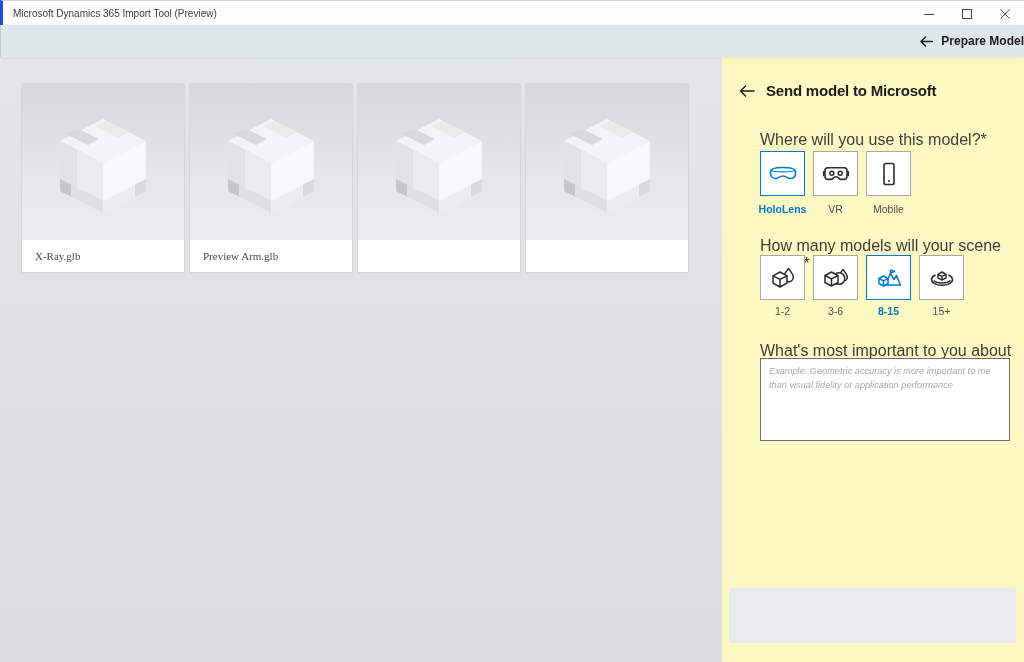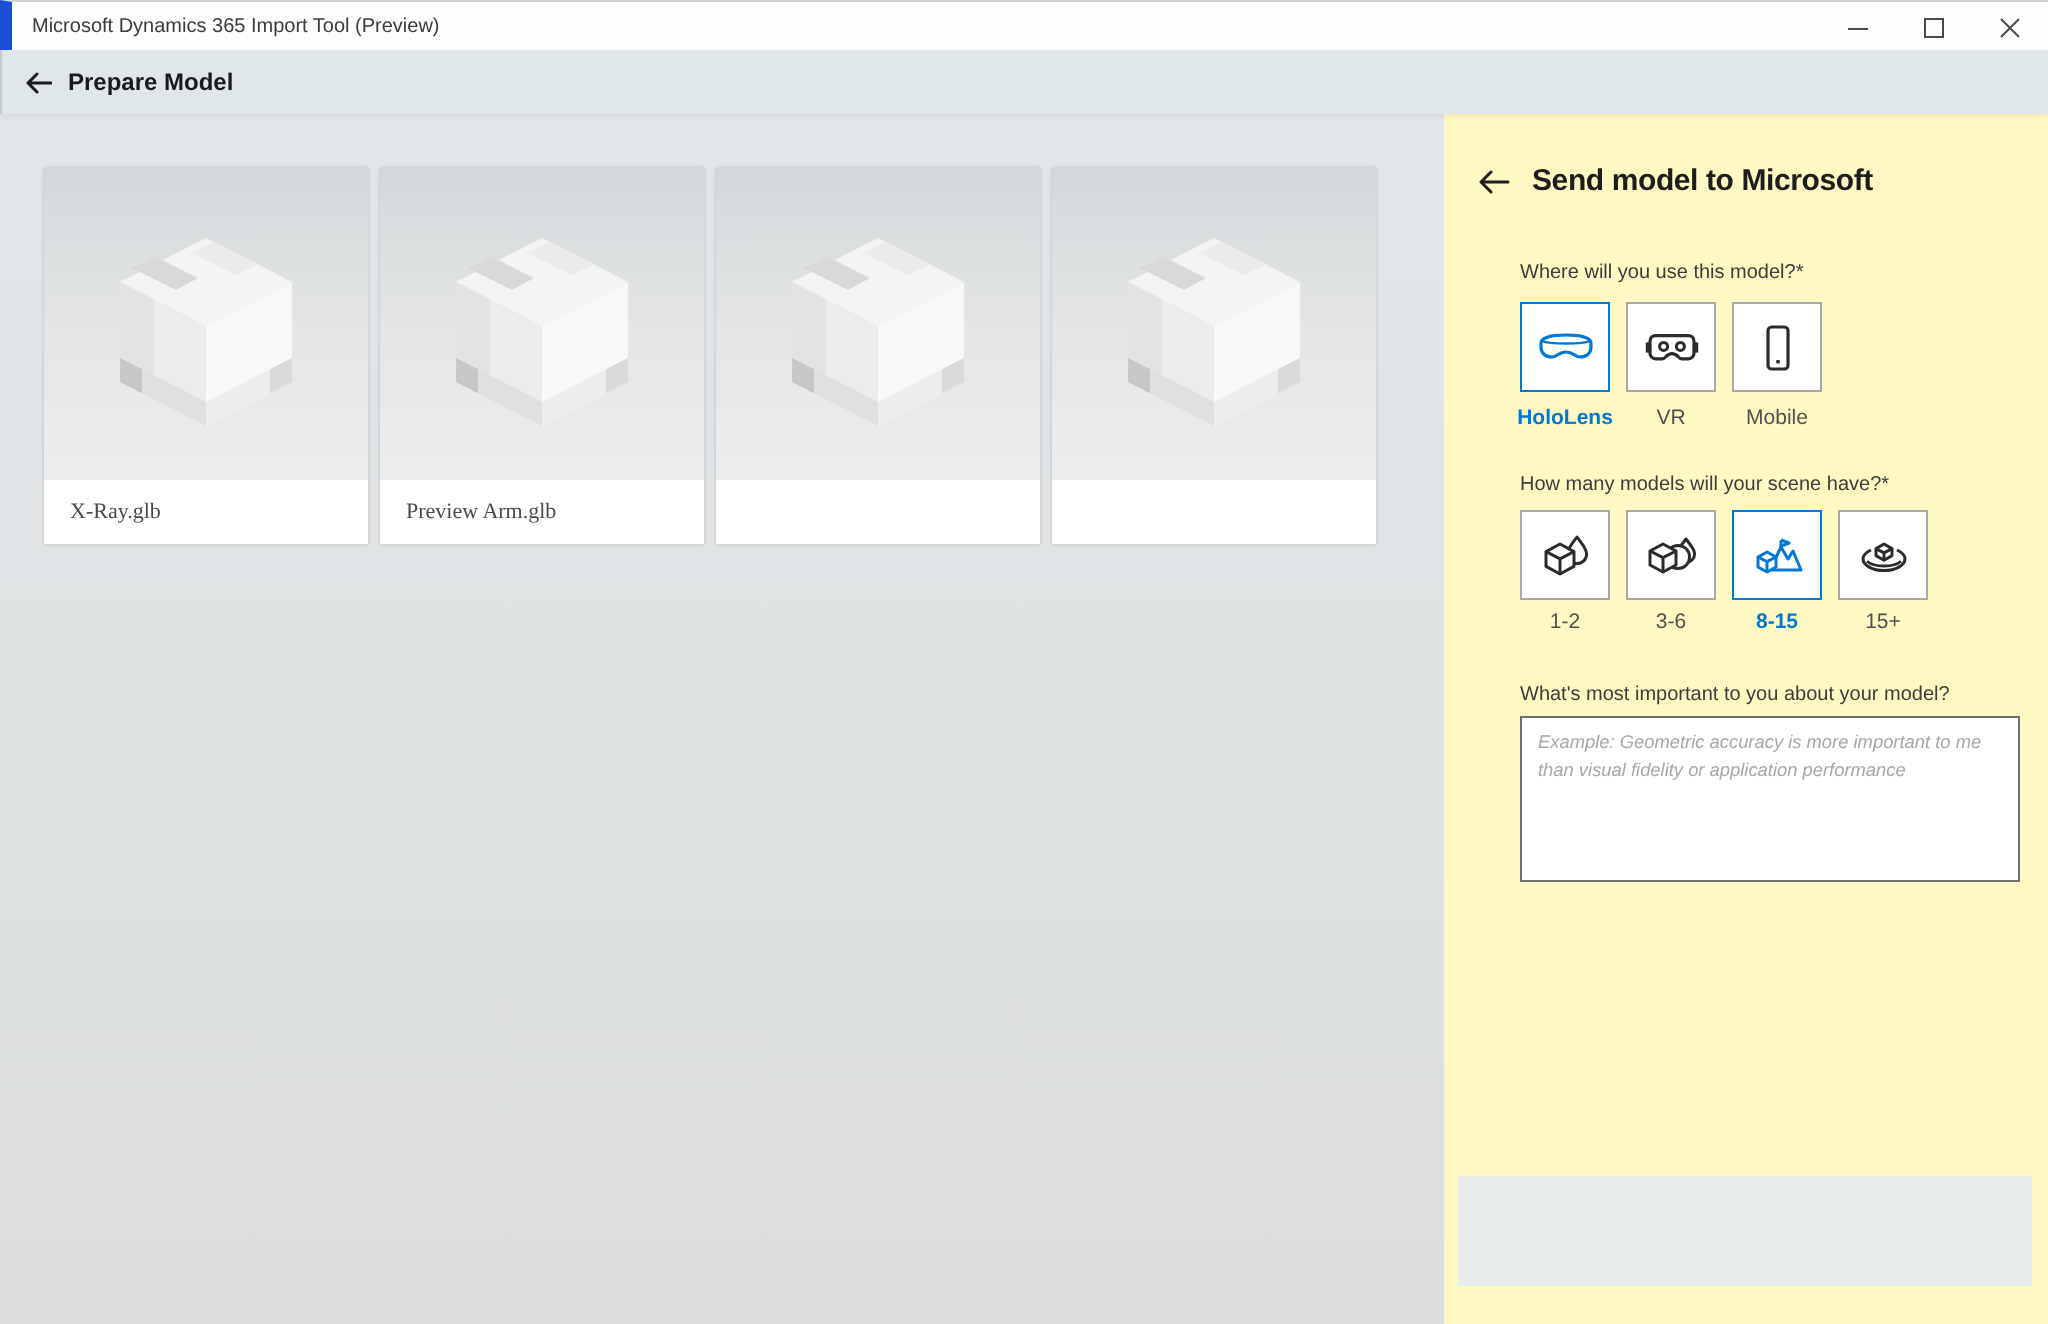--- a/index.html
+++ b/index.html
@@ -1,34 +1,34 @@
 <!DOCTYPE html>
 <html><head>
 <meta charset="utf-8">
 <style>
   * { margin:0; padding:0; box-sizing:border-box; }
   html,body { width:1024px; height:662px; }
   body { font-family:"Liberation Sans",sans-serif; position:relative; background:#e3e6e8; overflow:hidden; }
-  .titlebar { position:absolute; top:0; left:0; right:0; height:25px; background:#fdfdfd; border-top:1px solid #d0d5d8; border-left:6px solid #1d4ed8; }
+  .titlebar { position:absolute; top:0; left:0; right:0; height:25px; background:#fdfdfd; border-top:1px solid #d0d5d8; border-left:3px solid #1d4ed8; }
   .title { position:absolute; left:10px; top:0; line-height:25px; font-size:10px; color:#3c3c3c; }
   .controls { position:absolute; right:0; top:0; height:25px; display:flex; }
   .ctrl { width:38px; height:25px; display:flex; align-items:center; justify-content:center; }
-  .subheader { position:absolute; top:25px; height:32px; left:0; right:0; background:#dfe7ea; display:flex; align-items:center; box-shadow:0 1px 3px rgba(0,0,0,0.07); z-index:2; border-left:1px solid #c4cacd; }
+  .subheader { position:absolute; top:25px; height:32px; left:0; right:0; background:#dfe7ea; display:flex; align-items:center; box-shadow:0 1px 3px rgba(0,0,0,0.07); z-index:2; border-left:1px solid #c4cacd;justify-content:flex-end; }
   .back-arrow-svg { margin-left:12px; display:block; }
   .subheader-title { margin-left:8px; font-size:12px; font-weight:700; color:#1b1b1b; }
   .main { position:absolute; top:57px; left:0; width:722px; bottom:0; background:linear-gradient(#e4e7e9,#dbddde); }
   .cards { position:absolute; top:27px; left:22px; display:flex; gap:6px; }
   .card { width:162px; height:188px; background:#fff; box-shadow:0 0 2px rgba(0,0,0,0.18);font-family:Liberation Serif, serif; }
   .card-img { height:156px; background:linear-gradient(#d5d8da 0%, #e4e6e7 55%, #ecedee 100%); display:flex; align-items:center; justify-content:center; }
   .card-img svg { margin-top:8px; }
   .card-label { height:32px; background:#fff; display:flex; align-items:center; padding-left:13px; font-size:11px; color:#4a4a4a; }
   .panel { position:absolute; top:57px; left:722px; right:0; bottom:0; background:#fef9c3; }
   .panel-header { position:absolute; top:25px; left:17px; display:flex; align-items:center; }
   .panel-title { margin-left:11px; font-size:15px; font-weight:700; color:#1d1d1d; letter-spacing:-0.2px; }
-  .q-label { position:absolute; left:38px; font-size:10px; color:#3d3d3d; }
+  .q-label { position:absolute; left:38px; font-size:16px; color:#3d3d3d; }
   .opt-row { position:absolute; left:38px; display:flex; gap:8px; }
   .opt { width:45px; height:45px; background:#fff; border:1px solid #a8a8a8; display:flex; align-items:center; justify-content:center; }
   .opt.selected { border-color:#0078d4; }
   .lab-row { position:absolute; left:38px; display:flex; gap:8px;justify-content:space-between; }
   .lab { width:45px; font-size:10.5px; color:#505050; white-space:nowrap; display:flex; justify-content:center; }
   .lab.selected { color:#0078d4; font-weight:700; }
   .importance { position:absolute; left:38px; top:301px; width:250px; height:83px; border:1px solid #6f6f6f; background:#fff; resize:none; font-family:inherit; font-size:9.2px; padding:6px 8px; color:#333; line-height:1.5; }
   .importance::placeholder { color:#a8a8a8; font-style:italic; }
   .apply { position:absolute; left:17px; top:503px; width:144px; height:23px; background:#0b79d2; color:#fff; border:none; font-size:12px; font-family:inherit;margin-top:28px; }
   .panel-footer { position:absolute; left:7px; top:531px; width:287px; height:55px; background:#e9eced; }

